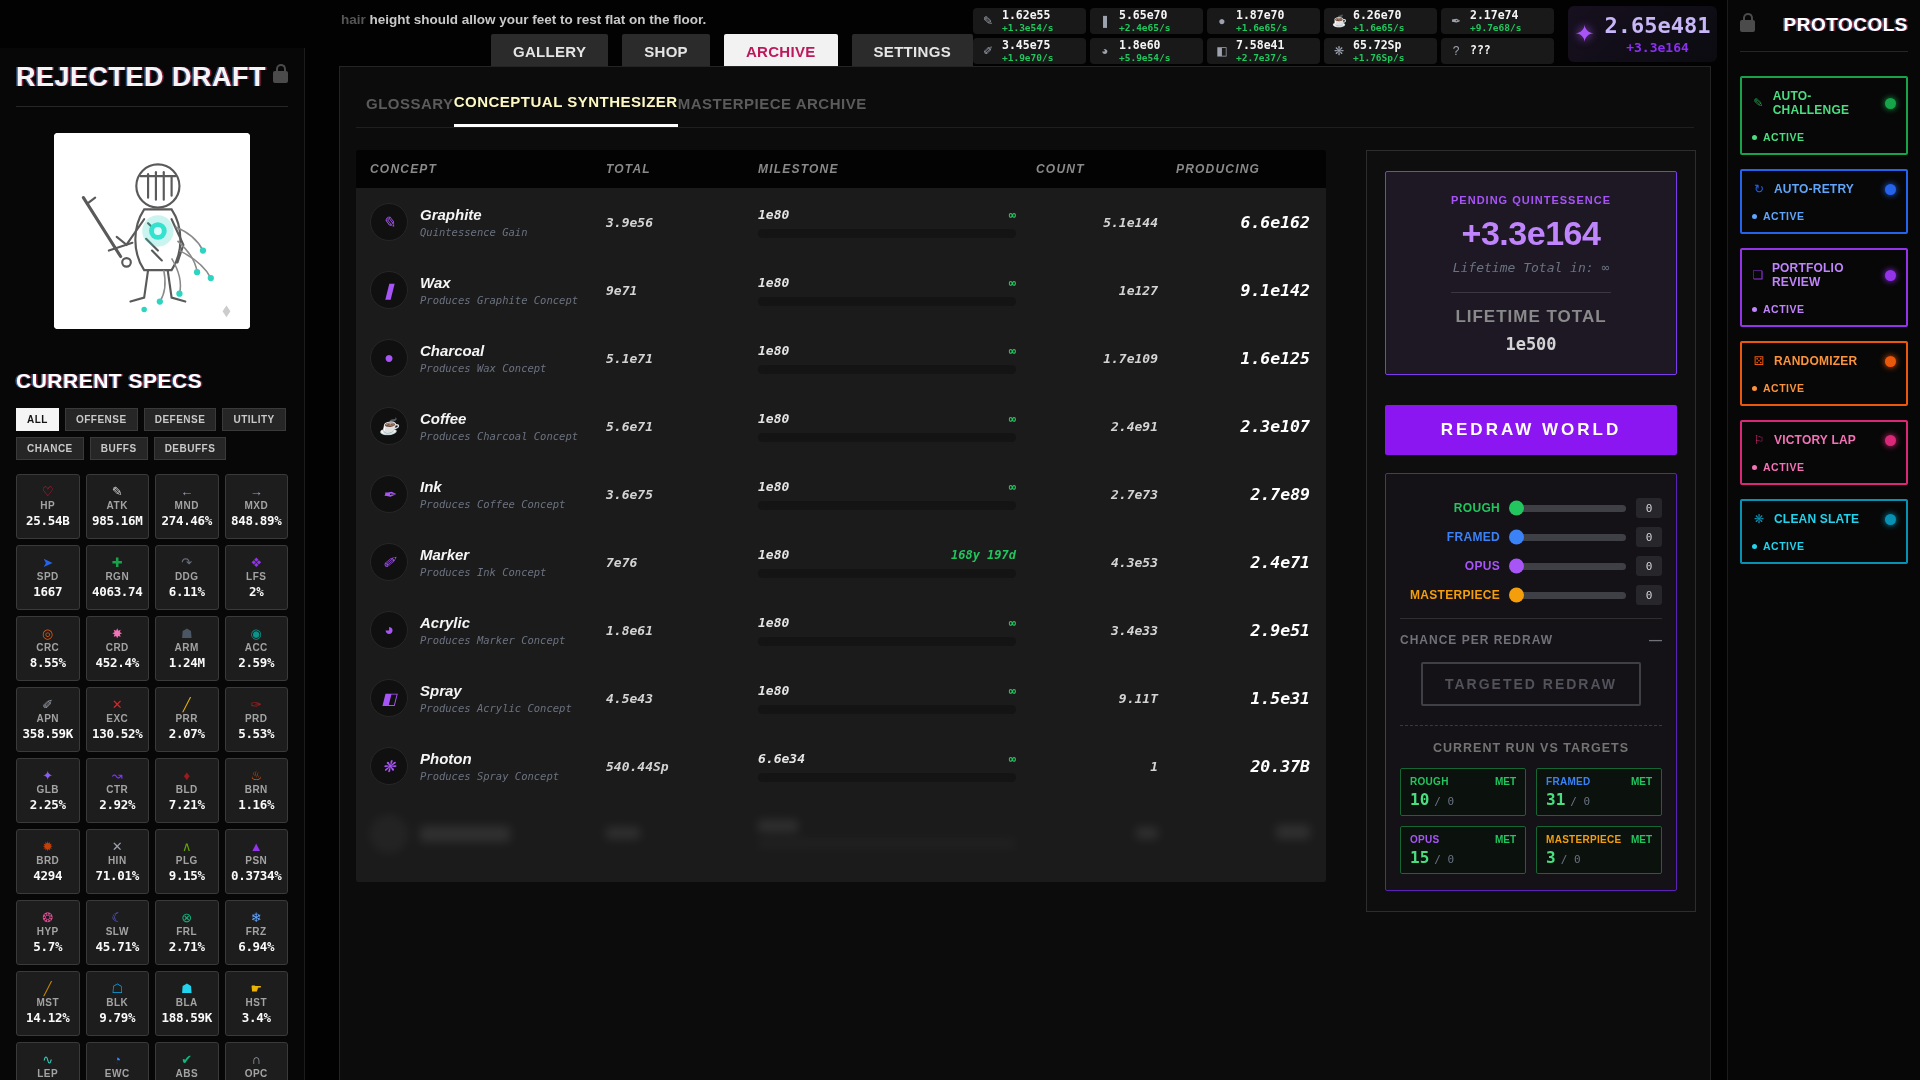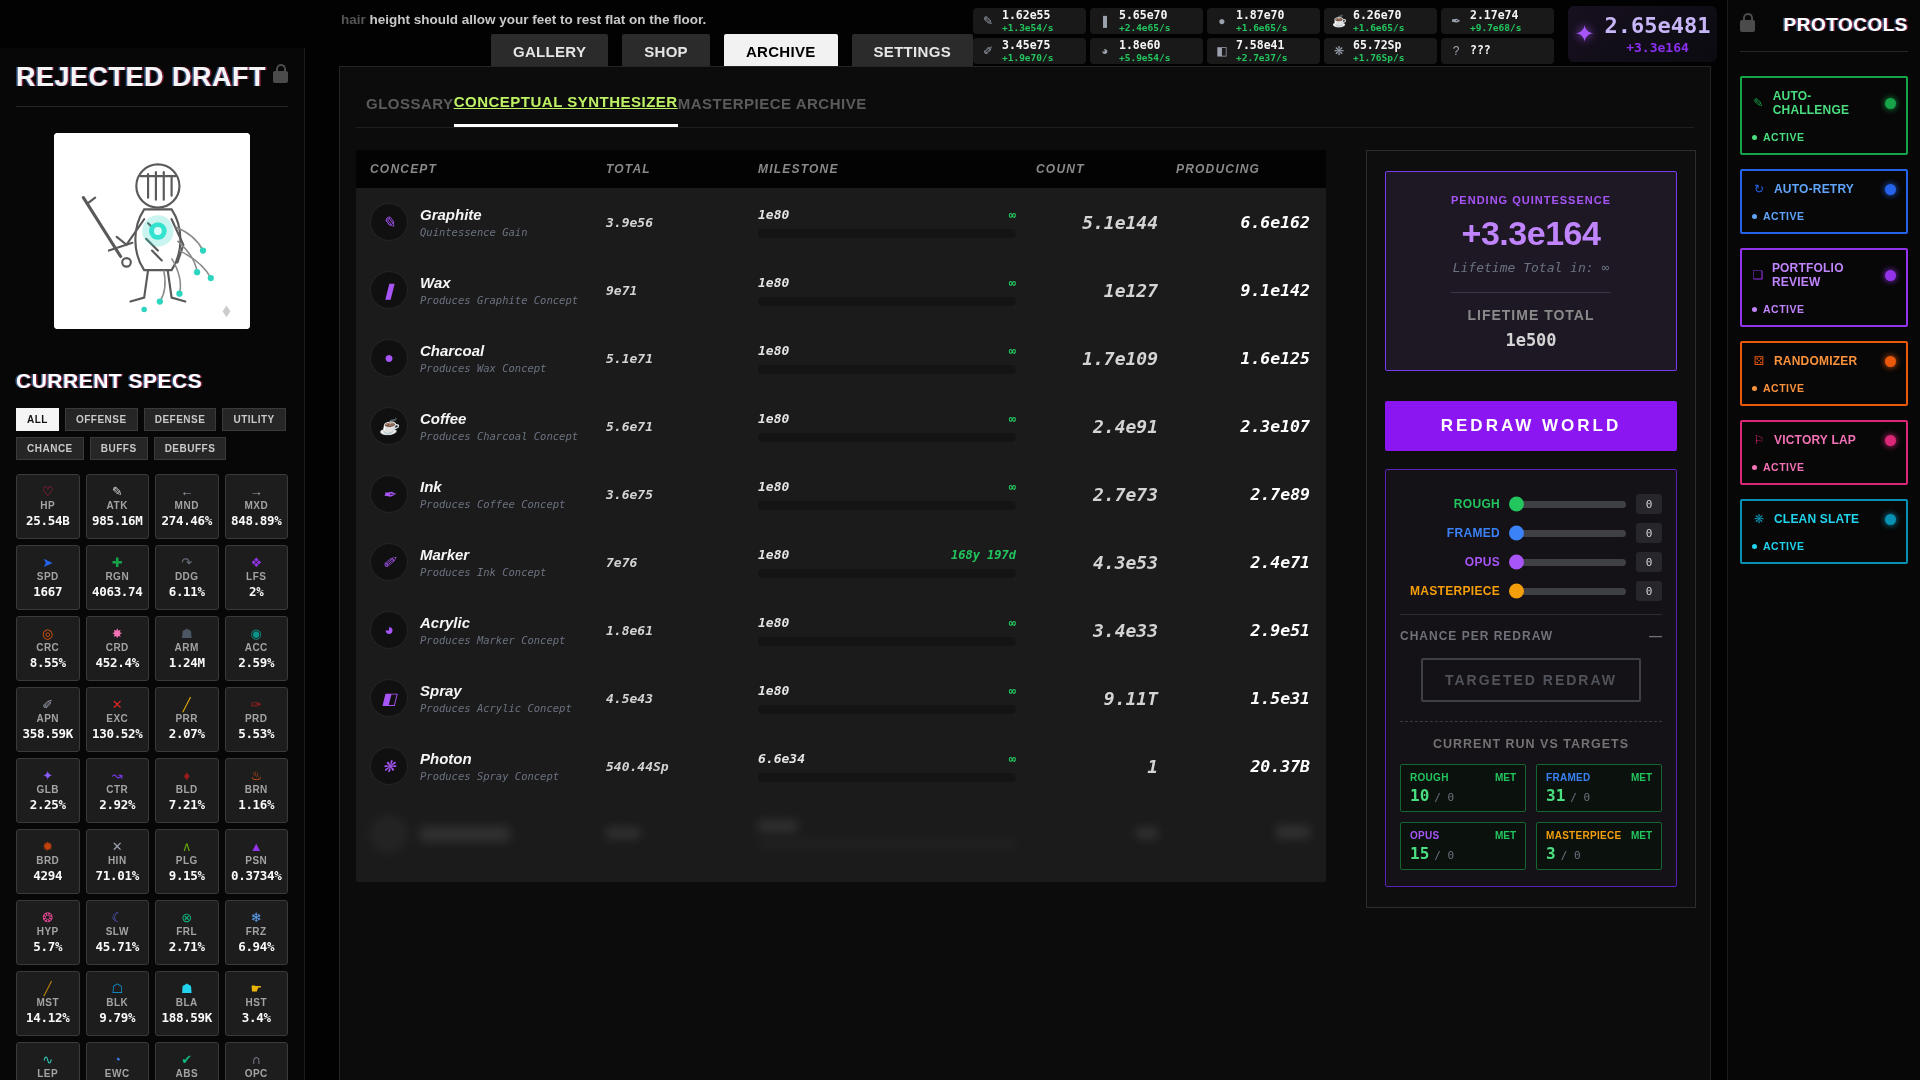--- a/index.html
+++ b/index.html
@@ -28,70 +28,70 @@
   .stat-val { font-size:12.5px; font-weight:800; color:#fafafa; letter-spacing:-.3px; font-family:"DejaVu Sans Mono",monospace; }
 
   
   .center { flex:1; display:flex; flex-direction:column; min-width:0; padding-left:34px; background:#020202; }
   .topbar { display:flex; align-items:flex-start; padding:6px 10px 0 2px; height:66px; flex:none; }
   .tb-left { flex:1; }
   .quote { font-size:13.5px; font-weight:700; color:#c9c9c9; margin-top:6px; }
   .quote .dim { color:#555; }
   .nav-tabs { display:flex; gap:14px; margin:7px 0 0 150px; }
   .nav-tab { background:#2b2b2b; color:#e5e5e5; font-size:15px; font-weight:800; letter-spacing:.3px; padding:9px 22px; border:none; border-radius:2px; cursor:pointer; }
-  .nav-tab.active { background:#f2f2f2; color:#000000; }
+  .nav-tab.active { background:#f2f2f2; color:#be185d; }
   .resources { display:grid; grid-template-columns:repeat(5,113px); grid-auto-rows:26px; gap:4px; margin-top:2px; }
   .chip { display:flex; align-items:center; gap:7px; background:#191919; border-radius:4px; padding:0 8px; }
   .chip-ico { width:14px; text-align:center; font-size:12px; color:#9ca3af; }
   .chip-col { display:flex; flex-direction:column; line-height:1; }
   .chip-val { font-size:11.5px; font-weight:800; color:#f5f5f5; }
   .chip-rate { font-size:9.5px; font-weight:700; color:#22c55e; margin-top:1.5px; }
   .quint { margin-left:14px; width:168px; height:56px; background:linear-gradient(135deg,#17101f,#0b0b10); border-radius:6px; display:flex; align-items:center; justify-content:center; gap:10px; }
   .quint-star { font-size:24px; color:#a855f7; text-shadow:0 0 10px rgba(168,85,247,.9); }
   .quint-col { display:flex; flex-direction:column; align-items:center; line-height:1; }
   .quint-val { font-size:22px; font-weight:800; color:#c9b6f8; }
   .quint-rate { font-size:13px; font-weight:700; color:#8b2ff0; margin-top:4px; }
 
   .main-panel { flex:1; margin:0 16px 0 0; border:1px solid #242424; border-bottom:none; background:#0c0c0c; padding:0 16px; }
   .main-tabs { display:flex; padding:26px 10px 0; border-bottom:1px solid #1f1f1f; }
   .main-tab { font-size:15px; font-weight:800; letter-spacing:.5px; color:#5b5b5b; padding-bottom:14px; cursor:pointer; background:none; border:none; }
-  .main-tab.active { color:#bef264; border-bottom:3px solid #fff;text-decoration:underline; }
+  .main-tab.active { color:#fef9c3; border-bottom:3px solid #fff; }
   .content-row { display:flex; gap:40px; padding-top:22px; }
 
   
   .ctable { width:970px; background:#1b1b1b; border-radius:2px; overflow:hidden; flex:none; align-self:flex-start; padding-bottom:14px;font-style:italic; }
   .t-head, .t-row { display:grid; grid-template-columns:250px 140px 290px 140px 150px; align-items:center; }
   .t-head { background:#030303; height:38px; }
   .th { font-size:12px; font-weight:800; letter-spacing:1.2px; color:#8a8a8a; }
   .th.concept { padding-left:14px; } .th.total { } .th.milestone { padding-left:12px; }
   .th.count, .th.producing { text-align:left; } .th.count { padding-right:18px; } .th.producing { padding-right:16px; }
   .t-row { height:68px; cursor:pointer; }
   .c-cell { display:flex; align-items:center; gap:12px; padding-left:14px; }
   .c-ico { width:38px; height:38px; border-radius:50%; background:#101010; border:1px solid #262626; color:#a855f7; font-size:16px; display:flex; align-items:center; justify-content:center; flex:none; }
   .c-name { font-size:15px; font-weight:800; color:#f5f5f5; }
   .c-sub { font-size:10.5px; color:#6b7280; margin-top:3px; font-family:"DejaVu Sans Mono",monospace; }
   .t-total { font-size:13px; font-weight:700; color:#d4d4d4; font-family:"DejaVu Sans Mono",monospace; }
   .m-cell { padding:0 20px 0 12px; }
   .m-top { display:flex; justify-content:space-between; align-items:baseline; }
   .m-val { font-size:13px; font-weight:700; color:#e5e5e5; font-family:"DejaVu Sans Mono",monospace; }
   .m-time { font-size:12px; font-weight:700; color:#22c55e; font-family:"DejaVu Sans Mono",monospace; }
   .m-bar { margin-top:7px; height:9px; background:#141414; border-radius:5px; }
-  .t-count { font-size:18px; font-weight:700; color:#d4d4d4; text-align:right; padding-right:18px; font-family:"DejaVu Sans Mono",monospace; }
+  .t-count { font-size:13px; font-weight:700; color:#d4d4d4; text-align:right; padding-right:18px; font-family:"DejaVu Sans Mono",monospace; }
   .t-prod { font-size:16.5px; font-weight:800; color:#fff; text-align:right; padding-right:16px; font-family:"DejaVu Sans Mono",monospace; }
   .blur-row { filter:blur(5px); opacity:.45; }
   .blob { background:#4a4a4a; border-radius:3px; }
 
   
   .redraw-outer { width:330px; border:1px solid #2d2d2d; background:#0e0e0e; padding:20px 18px; flex:none; align-self:flex-start; }
   .pending-box { border:1px solid #7c3aed; background:#1d1824; border-radius:2px; padding:22px 12px 20px; text-align:center; }
   .pending-label { font-size:11px; font-weight:800; letter-spacing:1px; color:#a855f7; }
   .pending-val { font-size:34px; font-weight:800; color:#c084fc; margin:8px 0 7px; letter-spacing:-.5px; }
   .pending-sub { font-size:13px; font-style:italic; color:#6b7280; font-family:"DejaVu Sans Mono",monospace; }
   .pending-div { border:none; border-top:1px solid #3a3644; width:60%; margin:17px auto 14px; }
-  .lifetime-label { font-size:14px; font-weight:800; letter-spacing:1px; color:#8a8a8a; }
+  .lifetime-label { font-size:17px; font-weight:800; letter-spacing:1px; color:#8a8a8a; }
   .lifetime-val { font-size:17px; font-weight:800; color:#d4d4d4; margin-top:7px; }
   .redraw-btn { margin-top:30px; width:100%; height:50px; background:#8c16f2; color:#fff; font-size:17px; font-weight:800; letter-spacing:3px; border:none; border-radius:2px; cursor:pointer; font-family:"Liberation Sans",sans-serif; }
   .sliders-box { margin-top:18px; border:1px solid #5b21b6; background:#141217; border-radius:2px; padding:15px 14px 16px; }
   .s-row { display:flex; align-items:center; gap:10px; margin:9px 0; }
   .s-label { width:100px; text-align:right; font-size:12px; font-weight:800; letter-spacing:.3px; color:var(--c); flex:none; }
   .s-track { flex:1; height:7px; background:#3f3f46; border-radius:4px; position:relative; cursor:pointer; }
   .s-thumb { position:absolute; left:-1px; top:50%; transform:translateY(-50%); width:15px; height:15px; border-radius:50%; background:var(--c); }
   .s-valbox { width:26px; height:20px; background:#26262b; border-radius:3px; display:flex; align-items:center; justify-content:center; font-size:11px; color:#d4d4d4; flex:none; }
   .sb-div { border:none; border-top:1px solid #2e2e2e; margin:13px 0 0; }
   .chance-row { display:flex; justify-content:space-between; align-items:center; margin-top:13px; }

